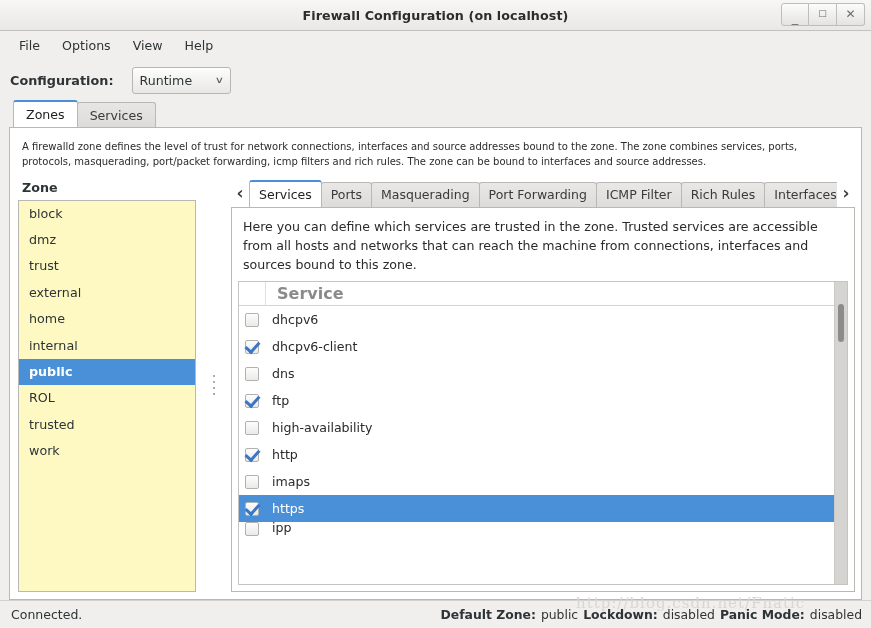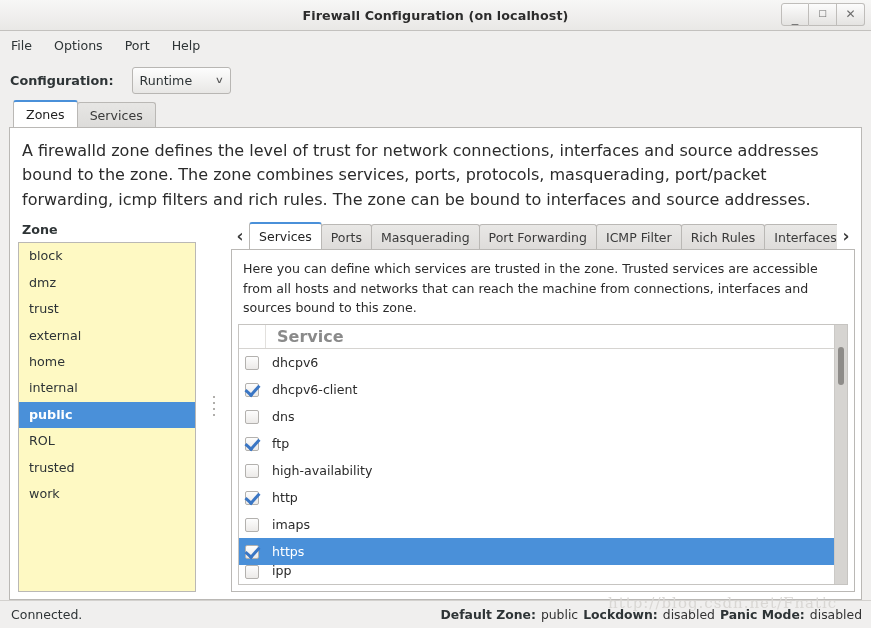--- a/index.html
+++ b/index.html
@@ -52,21 +52,21 @@
   .wbtn .glyph { line-height: 1; transform: translateY(-1px); }
   .wbtn.min .glyph { transform: translateY(3px); font-size: 13px; }
   .wbtn.max .glyph { font-size: 9px; }
   .wbtn.close .glyph { font-size: 12px; }
 
   
   .menubar {
     height: 29px; flex: none;
     background: #f0efee;
     display: flex; align-items: center;
-    padding-left: 0;
+    padding-left: 8px;
     border-bottom: 1px solid transparent;
   }
   .menu-item {
     padding: 3px 11px;
     font-size: 12.6px; color: #2e3436;
     cursor: pointer; border-radius: 2px;
   }
 
   
   .configrow {
@@ -127,21 +127,21 @@
   .tabpanel {
     background: #fff;
     border: 1px solid #bab8b5;
     flex: 1;
     min-height: 0;
     display: flex; flex-direction: column;
     padding: 0;
   }
   .zone-desc {
     padding: 11px 12px 8px 12px;
-    font-size: 16px;
+    font-size: 10px;
     line-height: 1.53;
     color: #2b2b2b;
   }
 
   
   .splitwrap {
     flex: 1; min-height: 0;
     display: flex;
     padding: 0 6px 7px 6px;
     gap: 12px;
@@ -305,21 +305,21 @@
     display: flex; align-items: center; justify-content: space-between;
     padding: 0 9px 0 11px;
     position: relative;
   }
   .status-left { font-size: 12.5px; color: #2e3436; }
   .status-right { font-size: 12.4px; color: #2e3436; display: flex; gap: 5px; align-items: baseline;}
   .status-right b { font-weight: bold; }
   .status-right .val { color: #333; }
   .watermark {
     position: absolute;
-    left: 608px; top: -7px;
+    left: 576px; top: -7px;
     font-family: "DejaVu Serif", "Liberation Serif", serif;
     font-size: 15px;
     color: #d9d7d4;
     letter-spacing: 1px;
     pointer-events: none;
     white-space: nowrap;
   }
 </style>
 </head>
 <body>
@@ -337,21 +337,21 @@
       </div>
       <div class="wbtn close">
         <span class="glyph">✕</span>
       </div>
     </div>
   </div>
 
   <div class="menubar">
     <div class="menu-item">File</div>
     <div class="menu-item">Options</div>
-    <div class="menu-item">Port</div>
+    <div class="menu-item">View</div>
     <div class="menu-item">Help</div>
   </div>
 
   <div class="configrow">
     <div class="config-label">Configuration:</div>
     <div class="combo">
       <span class="cval">Runtime</span>
       <span class="carrow">∨</span>
     </div>
   </div>

